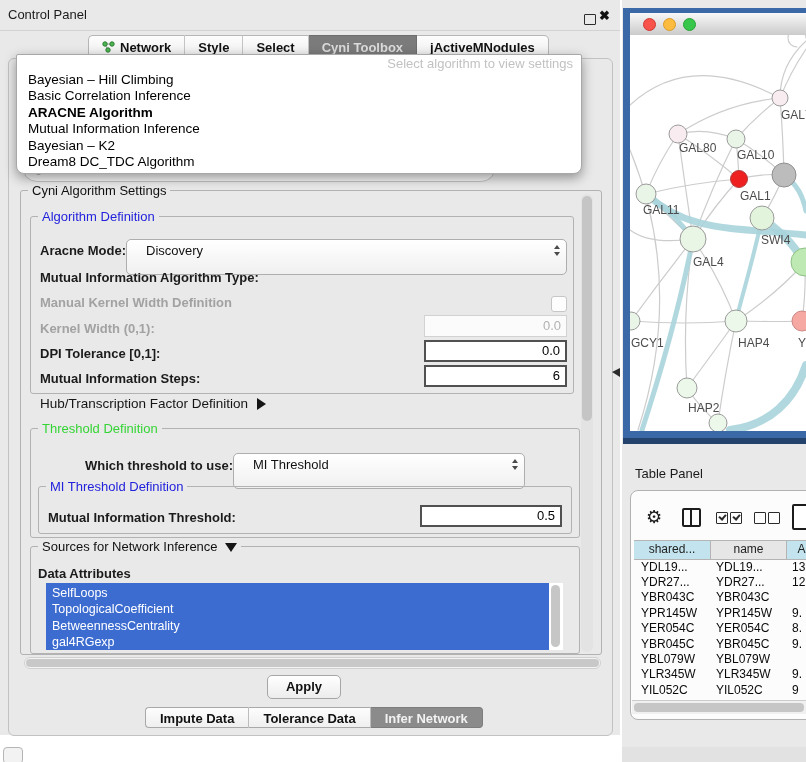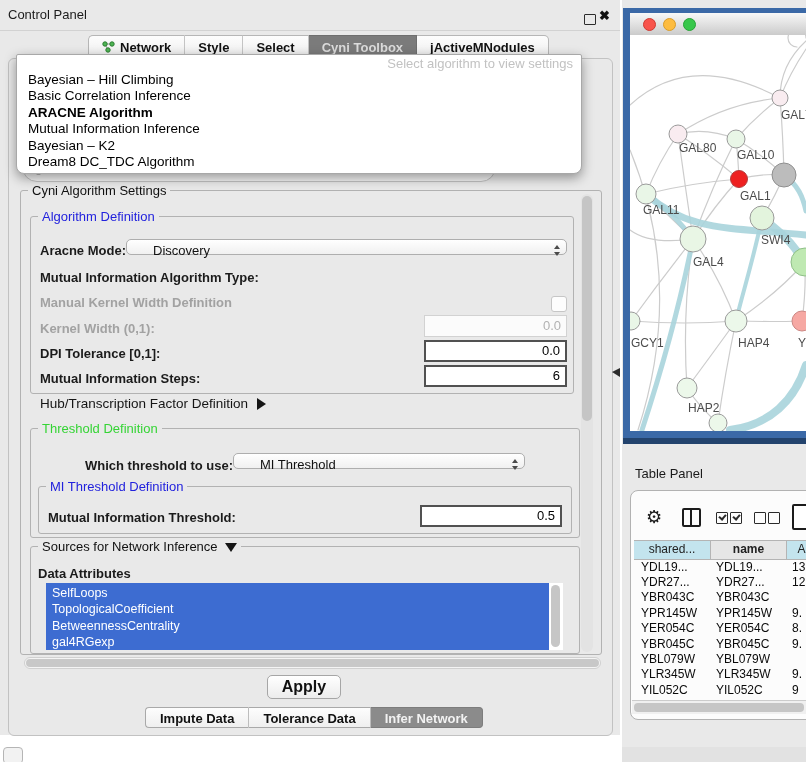--- a/index.html
+++ b/index.html
@@ -34,21 +34,21 @@
   .dd-item{font-size:13.5px;line-height:16.4px;padding-left:11px;color:#000}
   .dd-item.bold{font-weight:700}
   
   .fset{position:absolute;border:1px solid #b2b2b2;border-radius:3px}
   .legend{position:absolute;top:-8px;left:7px;background:#e9e9e9;padding:0 4px;font-size:13px;color:#111;white-space:nowrap;display:flex;align-items:center}
   .legend.blue{color:#2222dd}
   .legend.green{color:#35d435}
   .lbl{position:absolute;font-size:13px;font-weight:700;color:#1b1b1b;white-space:nowrap}
   .lbl.dis{color:#a2a2a2}
   .combo{position:absolute;background:linear-gradient(#ffffff,#f0f0f0);border:1px solid #aeaeae;border-radius:5px;
-         font-size:13px;height:16px;line-height:22px;padding-left:26px;box-sizing:border-box;color:#111}
+         font-size:13px;height:36px;line-height:22px;padding-left:19px;box-sizing:border-box;color:#111}
   .stepper{position:absolute;right:6px;top:5px}
   .tri-up{width:0;height:0;border-left:3.5px solid transparent;border-right:3.5px solid transparent;
           border-bottom:4.5px solid #4a4a4a;margin-bottom:2.5px}
   .tri-dn{width:0;height:0;border-left:3.5px solid transparent;border-right:3.5px solid transparent;
           border-top:4.5px solid #4a4a4a}
   .tfield{position:absolute;box-sizing:border-box;height:22px;background:#fff;border:2px solid #515151;
           font-size:13px;line-height:18px;text-align:right;padding-right:5px;color:#000}
   .tfield.dis{border:1px solid #d2d2d2;background:#fbfbfb;color:#b2b2b2;line-height:20px}
   #mkw-checkbox{position:absolute;left:551px;top:296px;width:14px;height:14px;border:1px solid #c6c6c6;
                 border-radius:3px;background:#fdfdfd}
@@ -63,21 +63,21 @@
   .attr-item{color:#fff;font-size:12.5px;line-height:16.3px;padding-left:6px;white-space:nowrap}
   #attr-vthumb{position:absolute;left:505px;top:2px;width:9px;height:62px;background:#c6c6c6;border-radius:5px}
   
   #cp-vscroll{position:absolute;left:581px;top:194px;width:12px;height:458px;background:#e3e3e3;border-radius:6px}
   #cp-vthumb{position:absolute;left:1px;top:2px;width:10px;height:225px;background:#c5c5c5;border-radius:5px}
   #cp-hscroll{position:absolute;left:24px;top:657px;width:577px;height:12px;background:#f4f4f4;
               border:1px solid #d0d0d0;border-radius:6px;box-sizing:border-box}
   #cp-hthumb{position:absolute;left:1px;top:1px;width:573px;height:8px;background:#c8c8c8;border-radius:4px}
   
   #apply-btn{position:absolute;left:267px;top:675px;width:72px;height:22px;border:1px solid #a6a6a6;border-radius:5px;
-             background:linear-gradient(#ffffff,#ececec);font-size:16px;font-weight:600;text-align:center;line-height:21px;color:#111}
+             background:linear-gradient(#ffffff,#ececec);font-size:13px;font-weight:600;text-align:center;line-height:21px;color:#111}
   #cp-bottom-tabs{position:absolute;left:145px;top:707px;height:21px;display:flex;z-index:3}
   .btab{padding:0 14px;font-size:13px;font-weight:600;color:#111;line-height:21px;background:linear-gradient(#fdfdfd,#efefef);
         border-top:1px solid #a9a9a9;border-bottom:1px solid #a9a9a9;border-right:1px solid #bdbdbd;white-space:nowrap}
   .btab:first-child{border-left:1px solid #a9a9a9;border-radius:4px 0 0 4px}
   .btab:last-child{border-radius:0 4px 4px 0;border-right:1px solid #a9a9a9}
   .btab.selected{background:#8b8b8b;color:#f2f2f2;border-color:#7d7d7d}
   #corner-chip{position:absolute;left:3px;top:747px;width:18px;height:15px;border:1px solid #b5b5b5;
                border-radius:4px;background:#f2f2f2}
   
   #right-col{position:absolute;left:622px;top:0;width:184px;height:762px;background:#e9e9e9}
@@ -338,21 +338,21 @@
       <div></div>
     </div>
   <div class="cbx checked" style="left:82px;top:12px"></div>
   <div class="cbx checked" style="left:96px;top:12px"></div>
   <div class="cbx" style="left:120px;top:12px"></div>
   <div class="cbx" style="left:134px;top:12px"></div>
   <div id="page-icon"></div>
 </div>
 <div id="tp-header">
     <div class="th blue" style="width: 77px; flex: 0 0 77px;">shared...</div>
-    <div class="th gray" style="width: 76px; flex: 0 0 76px; font-weight: bold;">name</div>
+    <div class="th gray" style="width: 76px; flex: 0 0 76px;">name</div>
     <div class="th blue" style="width: 30px; flex: 0 0 30px;">A</div>
   </div>
 <div id="tp-rows">
     <div class="tr">
       <div class="td" style="flex: 0 0 77px; padding-left: 7px;">YDL19...</div>
       <div class="td" style="flex: 0 0 76px; padding-left: 5px;">YDL19...</div>
       <div class="td" style="flex: 0 0 30px; padding-left: 5px;">13</div>
     </div>
     <div class="tr">
       <div class="td" style="flex: 0 0 77px; padding-left: 7px;">YDR27...</div>

